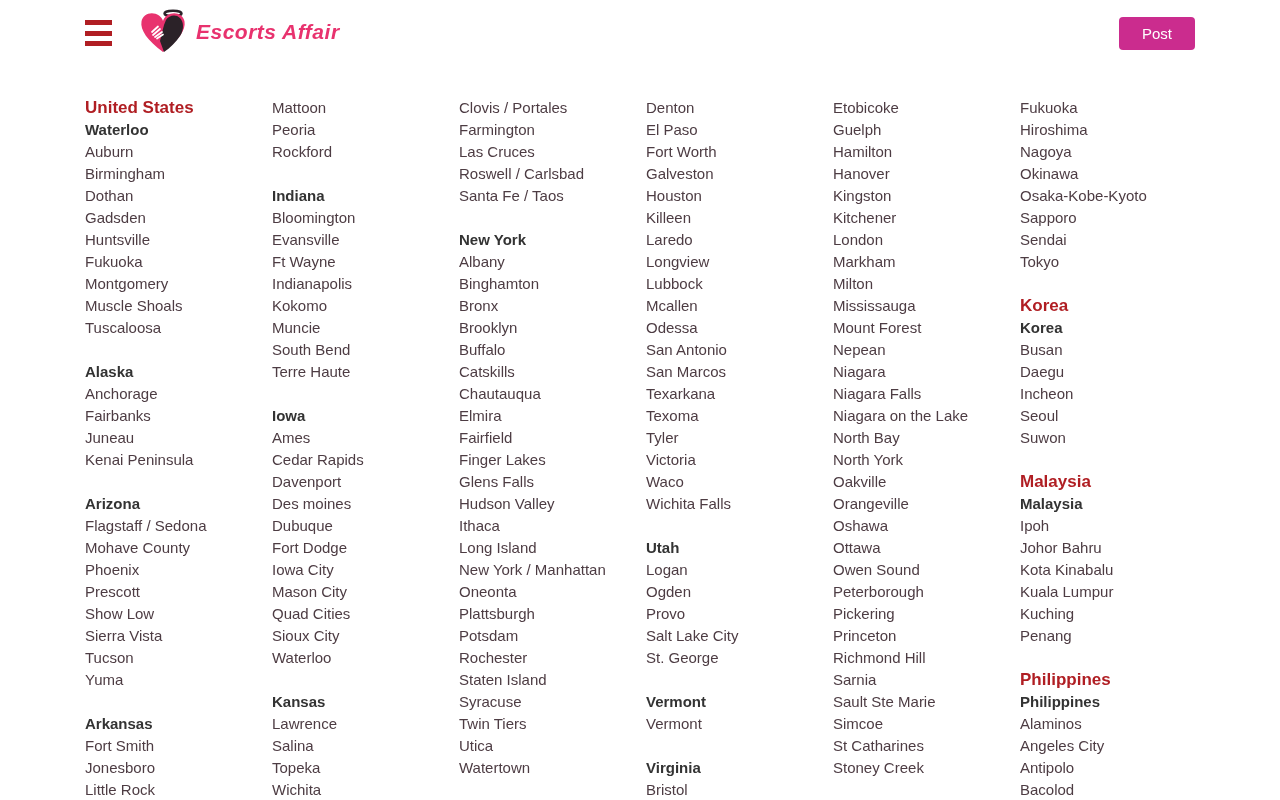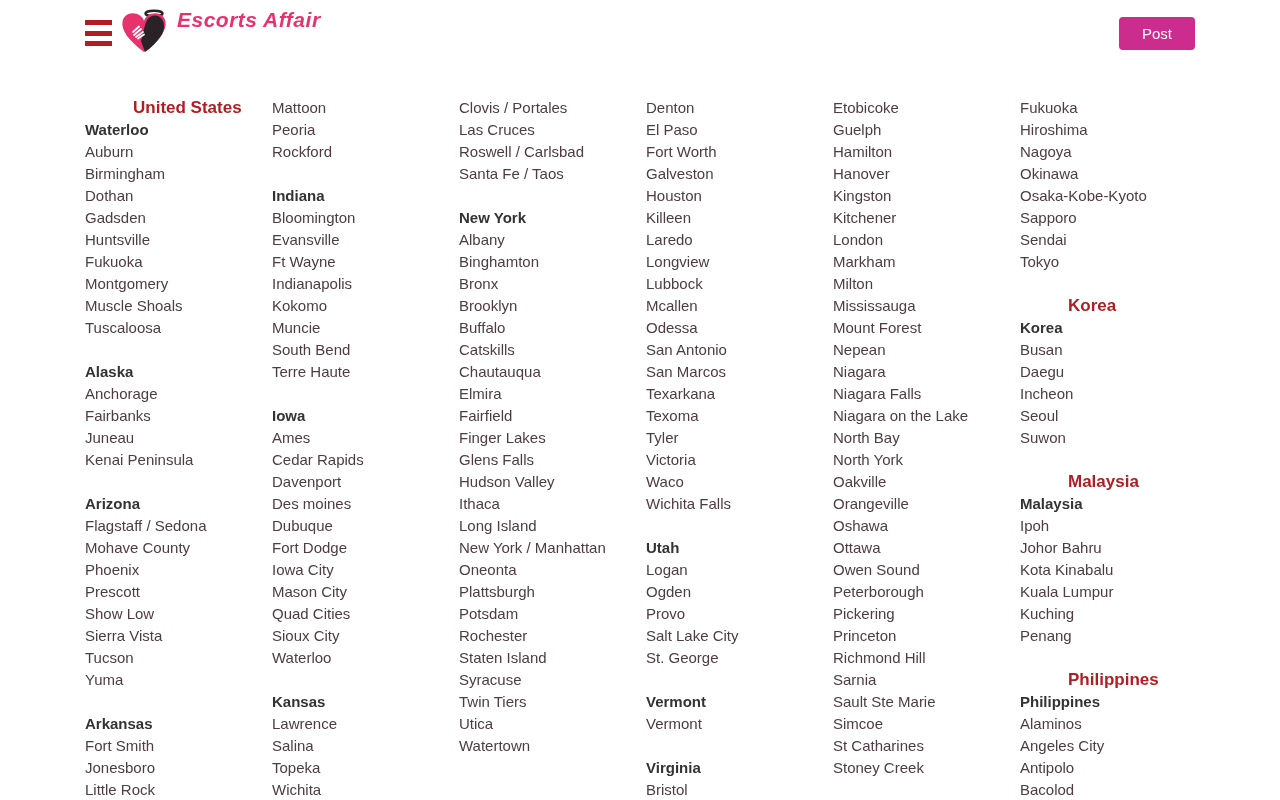--- a/index.html
+++ b/index.html
@@ -29,23 +29,24 @@
     justify-content: space-between;
   }
   .hamburger span {
     display: block;
     width: 27px;
     height: 5px;
     background: #b01e23;
   }
   .logo {
     position: absolute;
-    left: 119px;
+    left: 138px;
     top: 8px;
     display: flex;
+    align-items: center;
     cursor: pointer;
     text-decoration: none;
   }
   .logo svg { width: 50px; height: 48px; }
   .logo-text {
     margin-left: 8px;
     font-size: 21px;
     font-weight: bold;
     font-style: italic;
     letter-spacing: 0.5px;
@@ -75,21 +76,20 @@
   .dir-item {
     height: 22px;
     line-height: 22px;
     white-space: nowrap;
     overflow: visible;
   }
   .dir-item.country {
     font-size: 17px;
     font-weight: bold;
     color: #b01e23;
-    margin-left: 48px;
   }
   .dir-item.state {
     font-size: 15px;
     font-weight: bold;
     color: #333333;
   }
   .dir-item.city {
     font-size: 15px;
     color: #4d3c43;
     cursor: pointer;
@@ -190,20 +190,21 @@
       <div class="dir-item city">Waterloo</div>
       <div class="dir-item gap"></div>
       <div class="dir-item state">Kansas</div>
       <div class="dir-item city">Lawrence</div>
       <div class="dir-item city">Salina</div>
       <div class="dir-item city">Topeka</div>
       <div class="dir-item city">Wichita</div>
     </div>
     <div class="dir-col">
       <div class="dir-item city">Clovis / Portales</div>
+      <div class="dir-item city">Farmington</div>
       <div class="dir-item city">Las Cruces</div>
       <div class="dir-item city">Roswell / Carlsbad</div>
       <div class="dir-item city">Santa Fe / Taos</div>
       <div class="dir-item gap"></div>
       <div class="dir-item state">New York</div>
       <div class="dir-item city">Albany</div>
       <div class="dir-item city">Binghamton</div>
       <div class="dir-item city">Bronx</div>
       <div class="dir-item city">Brooklyn</div>
       <div class="dir-item city">Buffalo</div>

